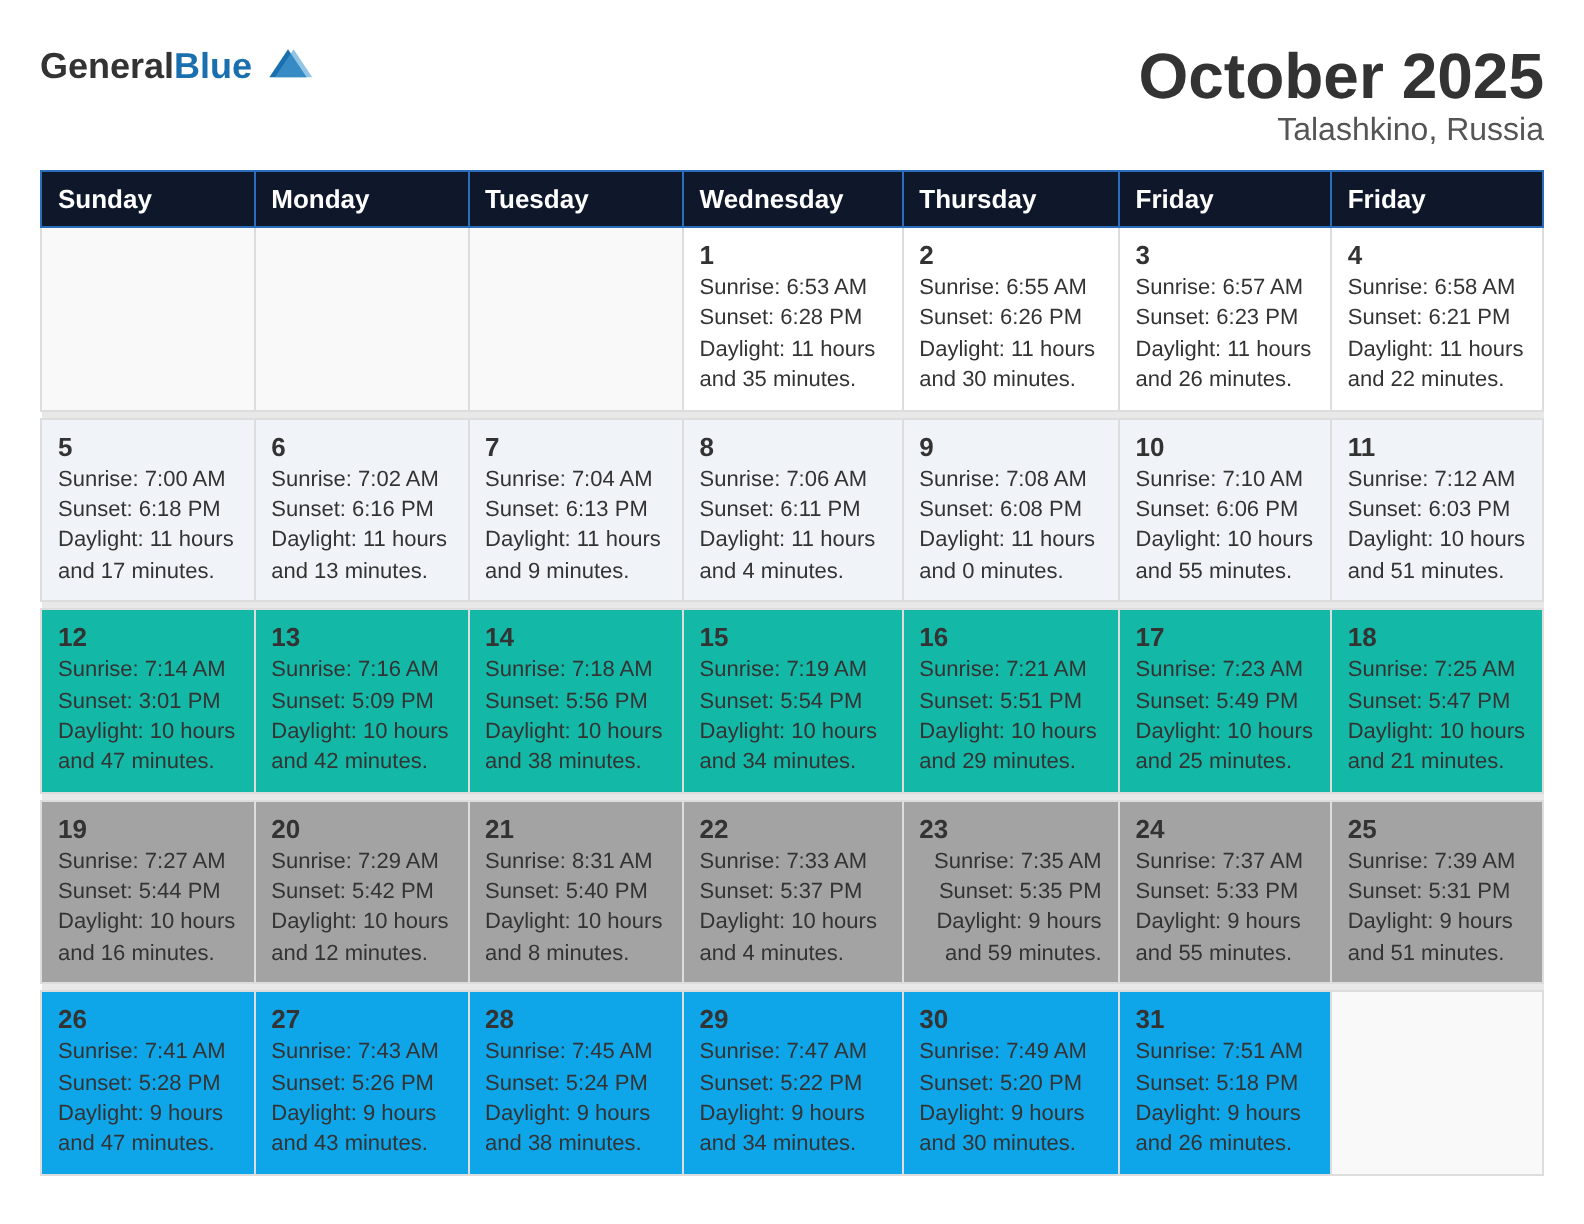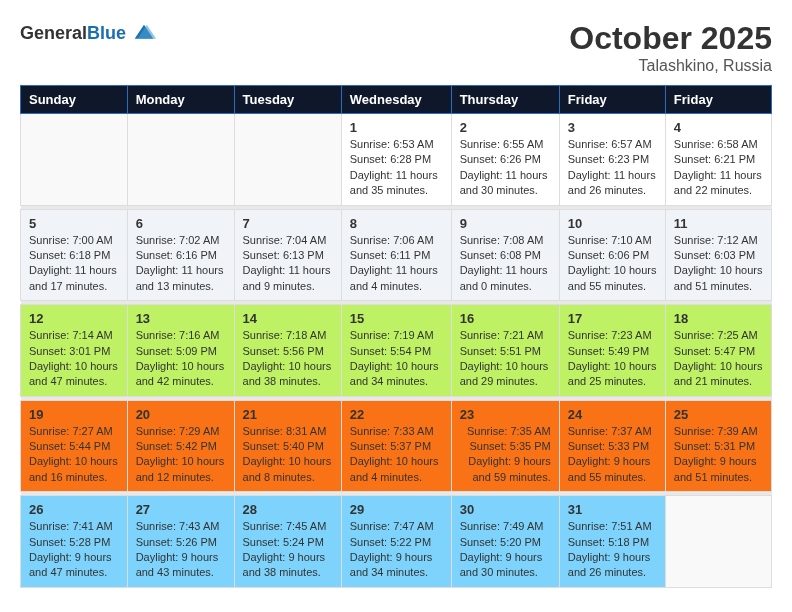--- a/index.html
+++ b/index.html
@@ -216,21 +216,21 @@
           <span class="day-number">11</span>
           <div class="day-info" style="white-space: pre-line;">Sunrise: 7:12 AM
 Sunset: 6:03 PM
 Daylight: 10 hours
 and 51 minutes.</div>
         </td>
       </tr>
       <tr class="separator-row">
         <td colspan="7"></td>
       </tr>
-      <tr class="week-row" style="background: #bef264;">
+      <tr class="week-row" style="background: #14b8a6;">
         <td>
           <span class="day-number">12</span>
           <div class="day-info" style="white-space: pre-line;">Sunrise: 7:14 AM
 Sunset: 3:01 PM
 Daylight: 10 hours
 and 47 minutes.</div>
         </td>
         <td>
           <span class="day-number">13</span>
           <div class="day-info" style="white-space: pre-line;">Sunrise: 7:16 AM
@@ -270,21 +270,21 @@
           <span class="day-number">18</span>
           <div class="day-info" style="white-space: pre-line;">Sunrise: 7:25 AM
 Sunset: 5:47 PM
 Daylight: 10 hours
 and 21 minutes.</div>
         </td>
       </tr>
       <tr class="separator-row">
         <td colspan="7"></td>
       </tr>
-      <tr class="week-row" style="background: #f97316;">
+      <tr class="week-row" style="background: #a3a3a3;">
         <td>
           <span class="day-number">19</span>
           <div class="day-info" style="white-space: pre-line;">Sunrise: 7:27 AM
 Sunset: 5:44 PM
 Daylight: 10 hours
 and 16 minutes.</div>
         </td>
         <td>
           <span class="day-number">20</span>
           <div class="day-info" style="white-space: pre-line;">Sunrise: 7:29 AM
@@ -324,21 +324,21 @@
           <span class="day-number">25</span>
           <div class="day-info" style="white-space: pre-line;">Sunrise: 7:39 AM
 Sunset: 5:31 PM
 Daylight: 9 hours
 and 51 minutes.</div>
         </td>
       </tr>
       <tr class="separator-row">
         <td colspan="7"></td>
       </tr>
-      <tr class="week-row" style="background: #7dd3fc;">
+      <tr class="week-row" style="background: #0ea5e9;">
         <td>
           <span class="day-number">26</span>
           <div class="day-info" style="white-space: pre-line;">Sunrise: 7:41 AM
 Sunset: 5:28 PM
 Daylight: 9 hours
 and 47 minutes.</div>
         </td>
         <td>
           <span class="day-number">27</span>
           <div class="day-info" style="white-space: pre-line;">Sunrise: 7:43 AM

